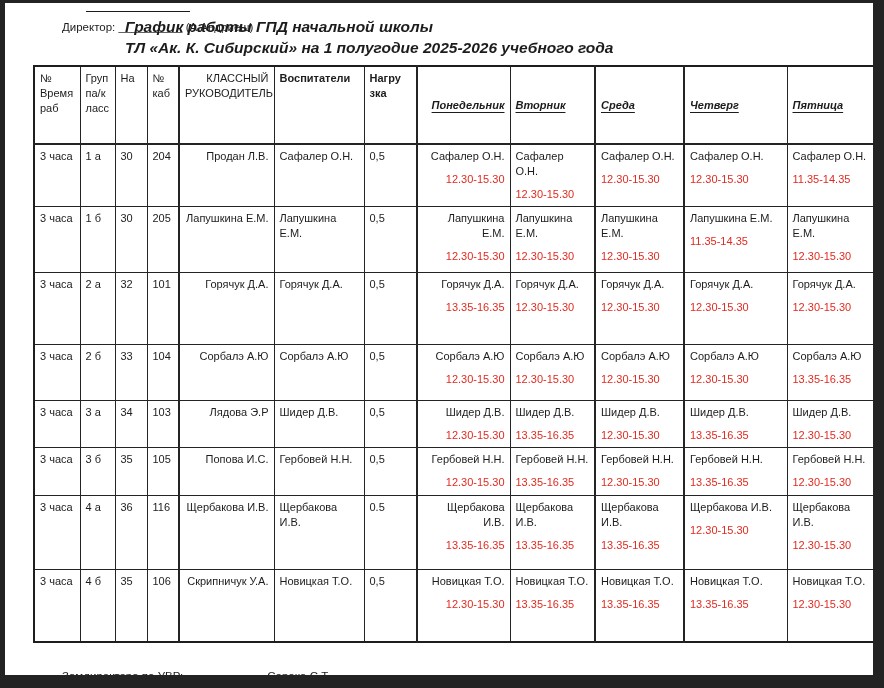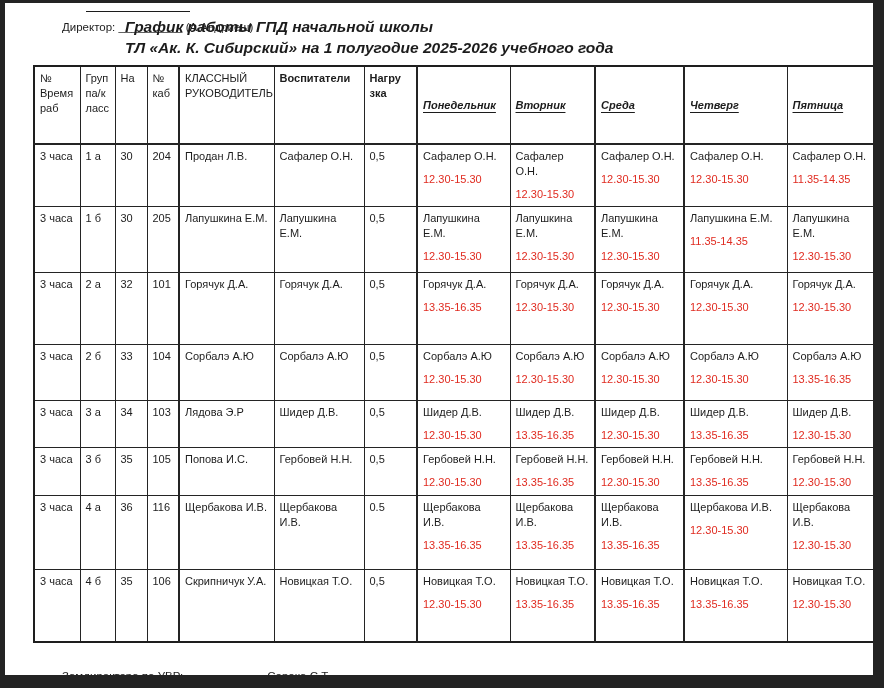--- a/index.html
+++ b/index.html
@@ -44,21 +44,21 @@
     overflow: hidden;
   }
   thead tr { height: 78px; }
   th { font-weight: normal; white-space: pre-line; line-height: 15px; }
   th.h-vosp { font-weight: bold; }
   th.h-load { font-weight: bold; }
   th.h-day  { font-weight: bold; font-style: italic; vertical-align: middle; margin-left: 40px; }
   th.h-day  { text-decoration: underline; text-underline-offset: 3px; }
   td { line-height: 15px; }
   td.b { font-weight: normal; }
-  .c4, .c7 { border-left-width: 2.5px; }
+  .c4, .c7 { border-left-width: 2.5px; text-align: right; }
   .c9, .c10 { border-left-width: 2px; }
   thead th { border-bottom-width: 2px; }
   .day-cell .ed-name { color: #1c1c1c; }
   .day-cell .ed-time { color: var(--time-red, #e02b20); margin-top: 8px; white-space: nowrap; }
   
   .doc-footer { display: flex; margin: 27px 0 0 57px; font-size: 11.5px; }
   .footer-name { margin-left: 84px; }
 </style>
 </head>
 <body>

